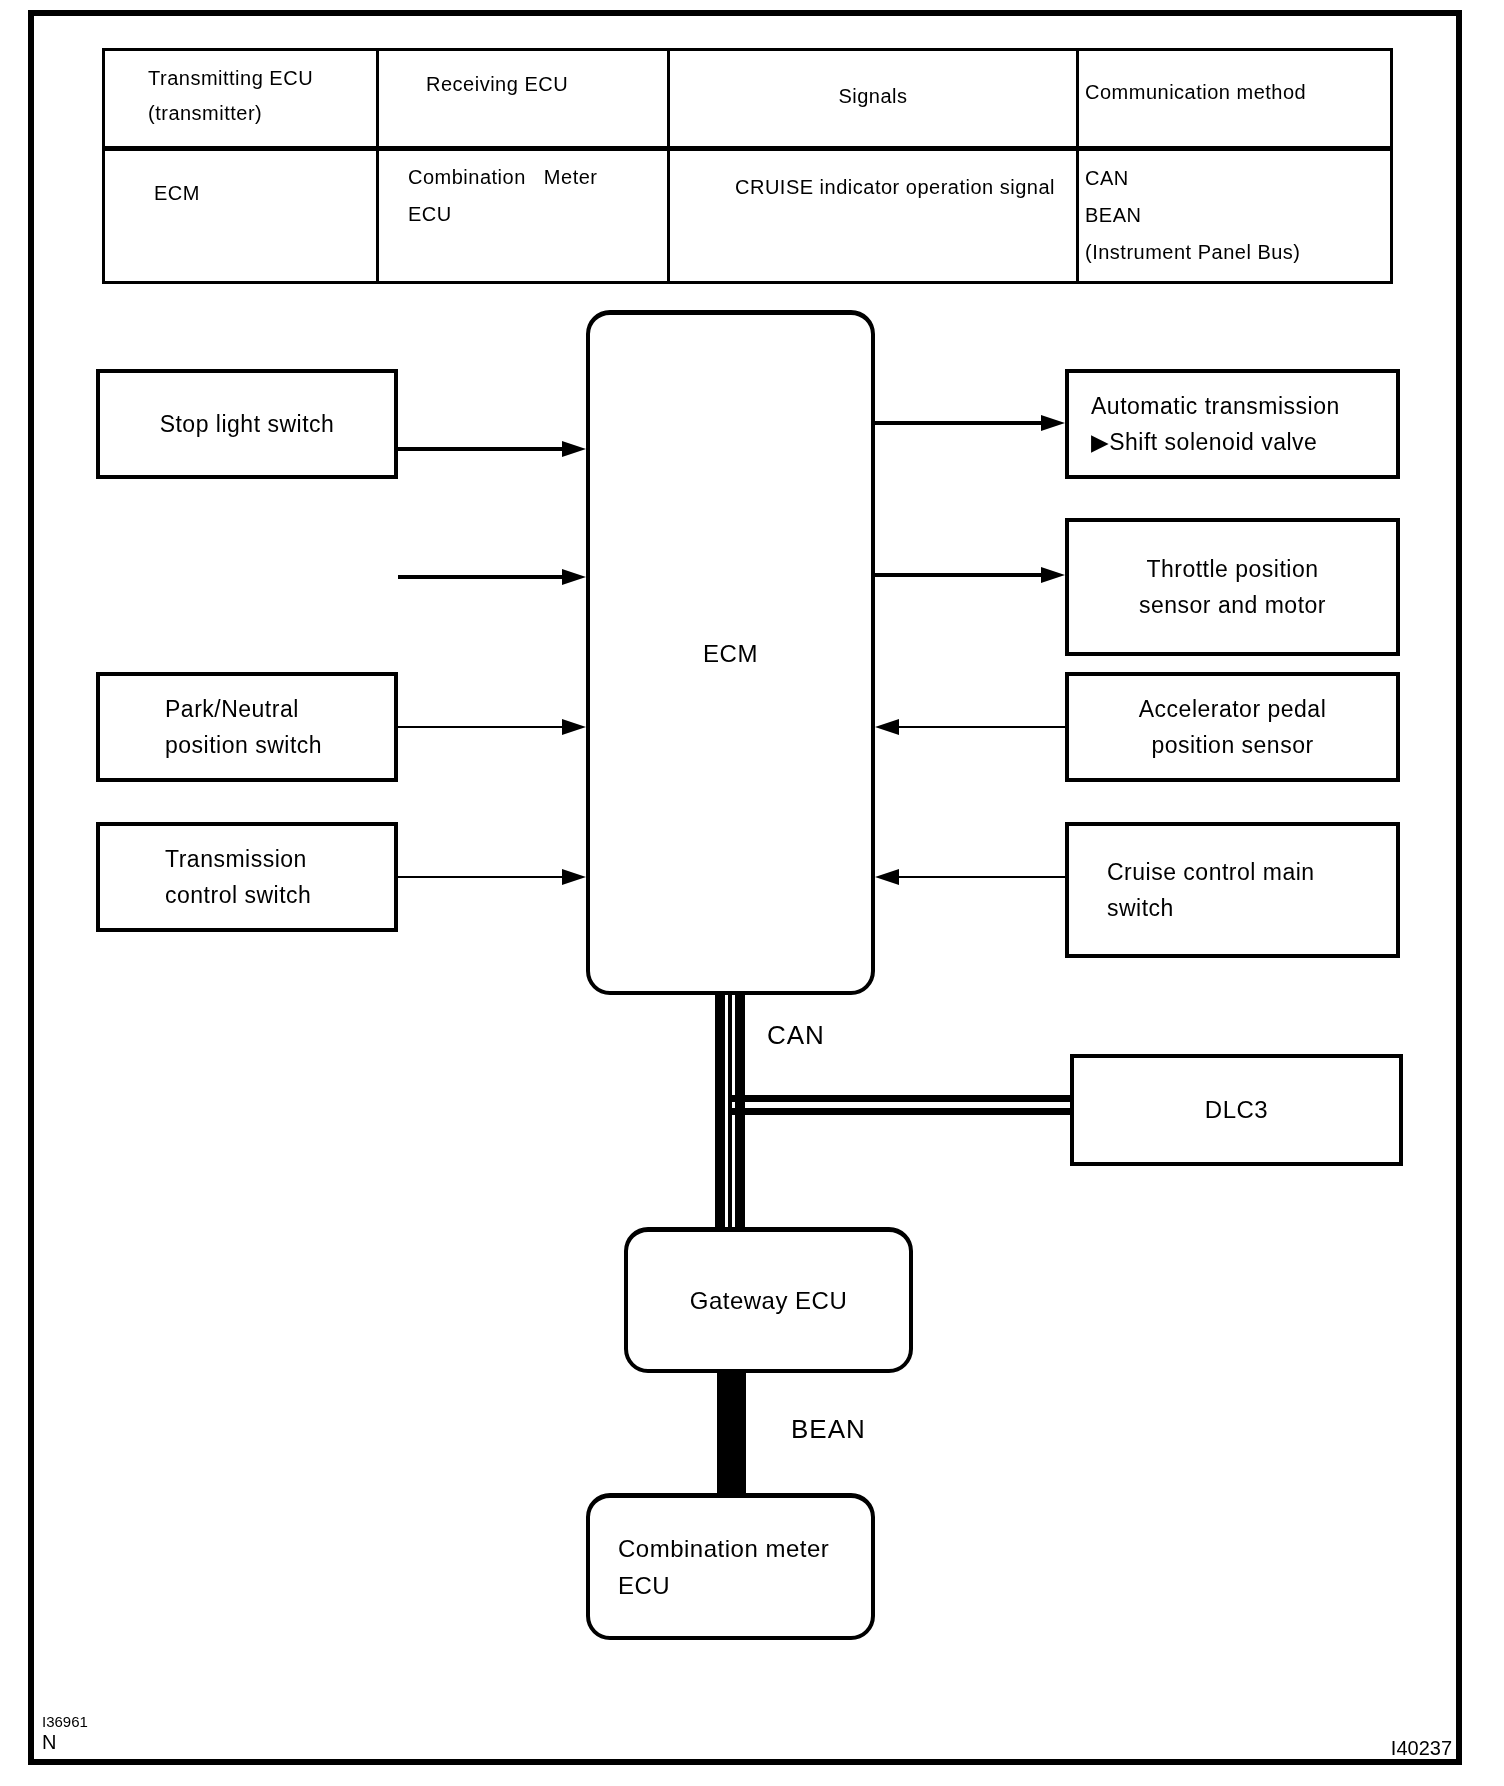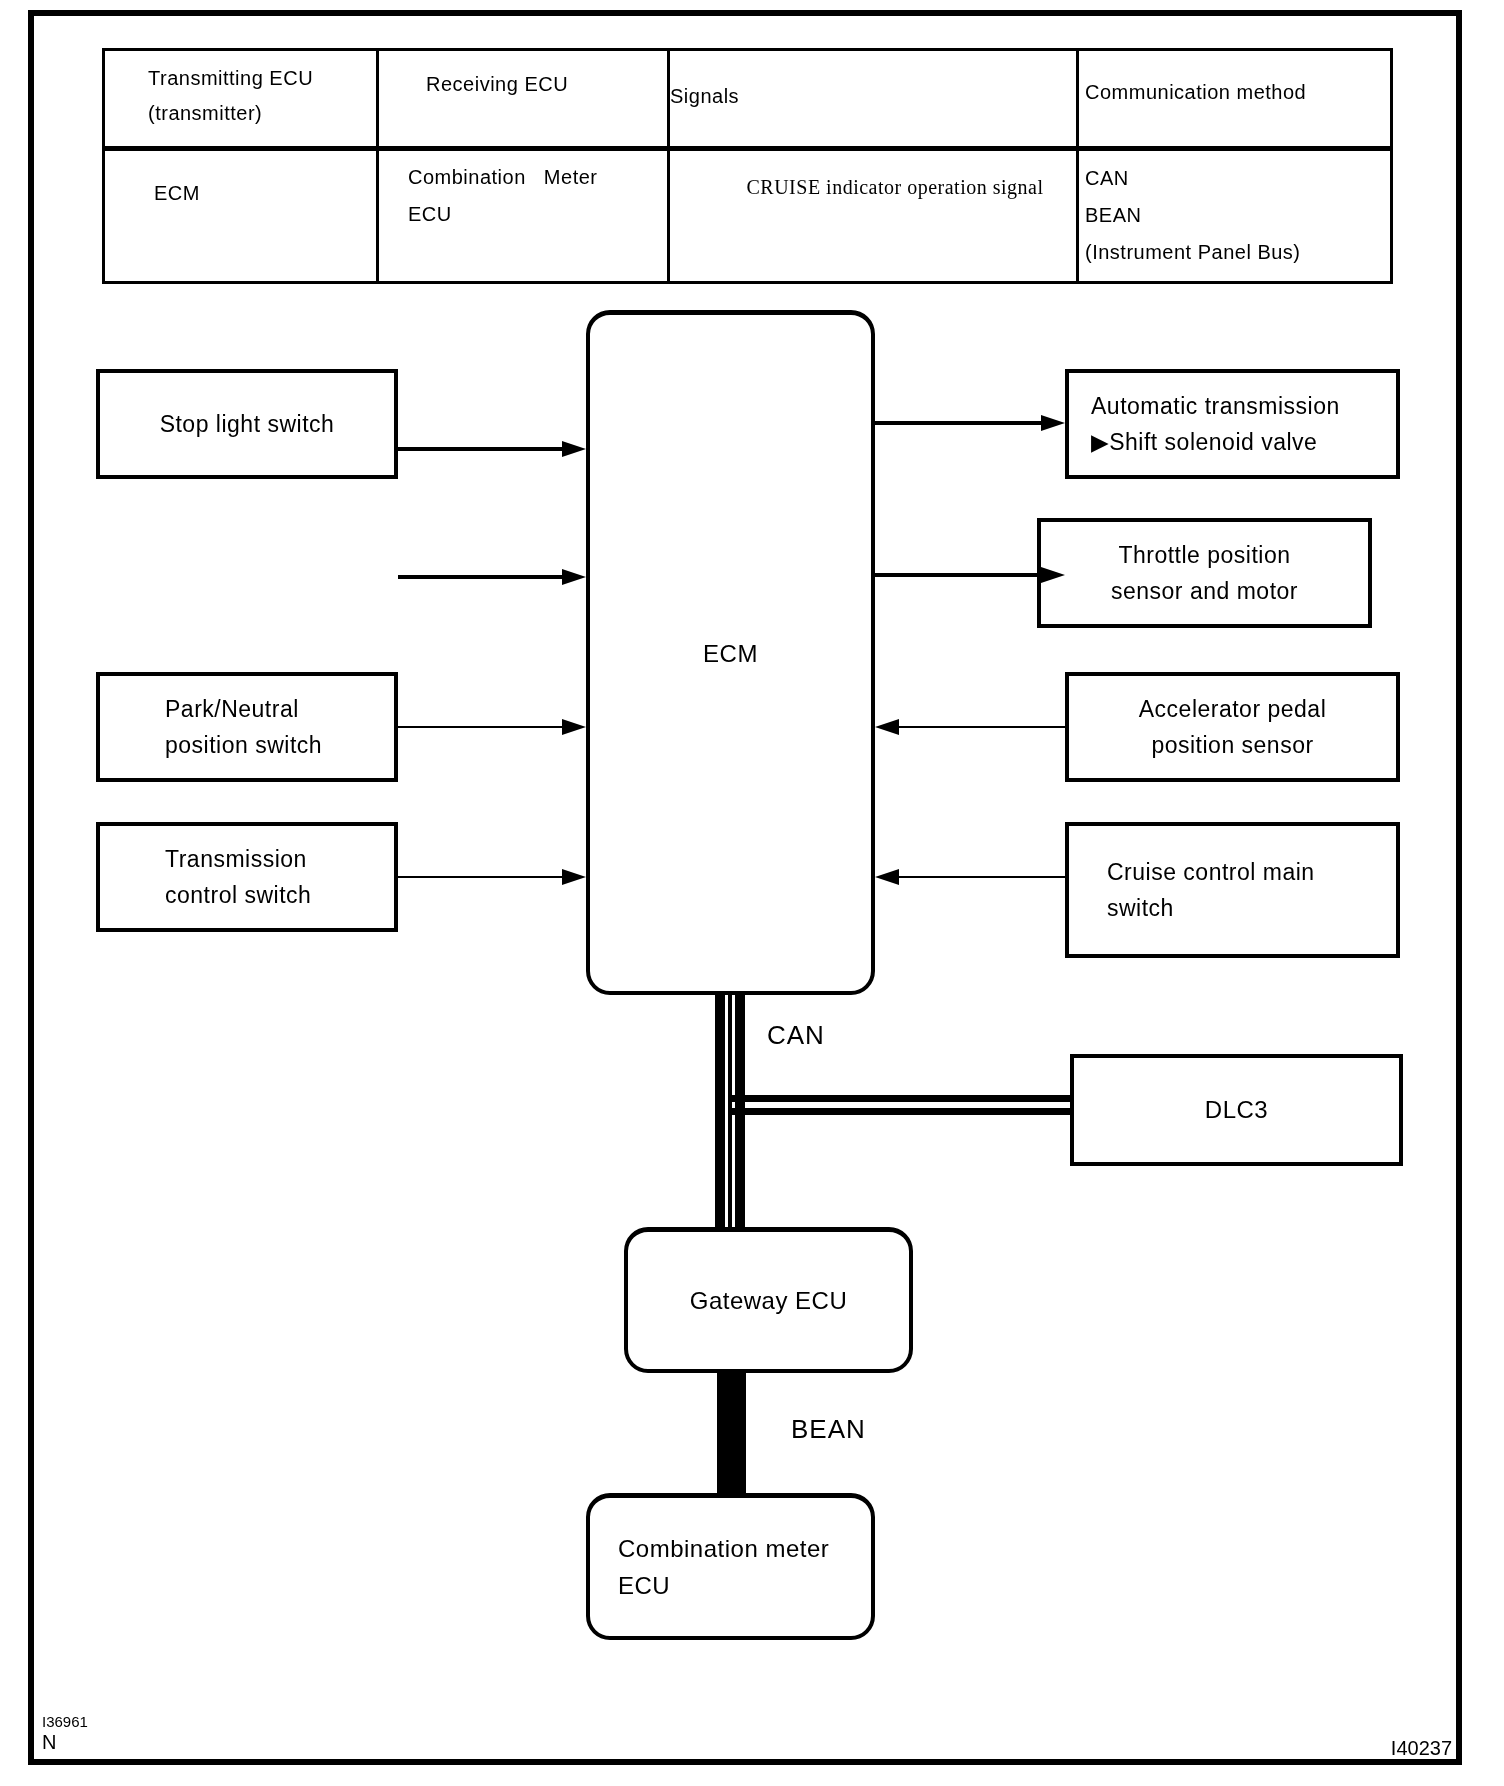--- a/index.html
+++ b/index.html
@@ -65,29 +65,29 @@
     <div class="vsep" style="left:271px;"></div>
     <div class="vsep" style="left:562px;"></div>
     <div class="vsep" style="left:971px;"></div>
     <div class="hsep" style="top:95px;"></div>
   </div>
   <div class="tcell" style="left:148px; top:61px;">
     <span class="box-line">Transmitting ECU</span>
     <span class="box-line">(transmitter)</span>
   </div>
   <div class="tcell" style="left:426px; top:67px;">Receiving ECU</div>
-  <div class="tcell" style="left:670px; top:79px; width:406px; text-align:left;">Signals</div>
+  <div class="tcell" style="left:670px; top:79px; width:406px; text-align:center;">Signals</div>
   <div class="tcell" style="left:1085px; top:75px;">Communication method</div>
 
   <div class="tcell" style="left:154px; top:176px;">ECM</div>
   <div class="tcell" style="left:408px; top:159px; line-height:37px;">
     <span class="box-line wide-words">Combination Meter</span>
     <span class="box-line">ECU</span>
   </div>
-  <div class="tcell" style="left:670px; top:170px; width:450px; text-align:center;font-family:Liberation Serif, serif;">CRUISE indicator operation signal</div>
+  <div class="tcell" style="left:670px; top:170px; width:450px; text-align:center;">CRUISE indicator operation signal</div>
   <div class="tcell" style="left:1085px; top:160px; line-height:37px;">
     <span class="box-line">CAN</span>
     <span class="box-line">BEAN</span>
     <span class="box-line">(Instrument Panel Bus)</span>
   </div>
 
   <div class="sq-box" style="left:96px; top:369px; width:302px; height:110px;">
     <span class="box-line">Stop light switch</span>
 
   </div>
@@ -101,21 +101,21 @@
   </div>
 
   <div class="rd-box" style="left:586px; top:310px; width:289px; height:685px;">
     <span class="box-line">ECM</span>
   </div>
 
   <div class="sq-box align-left" style="left:1065px; top:369px; width:335px; height:110px; padding-left:22px;">
     <span class="box-line">Automatic transmission</span>
     <span class="box-line">▶Shift solenoid valve</span>
   </div>
-  <div class="sq-box" style="left:1037px; top:518px; width:335px; height:110px;">
+  <div class="sq-box" style="left:1065px; top:518px; width:335px; height:138px;">
     <span class="box-line">Throttle position</span>
     <span class="box-line">sensor and motor</span>
   </div>
   <div class="sq-box" style="left:1065px; top:672px; width:335px; height:110px;">
     <span class="box-line">Accelerator pedal</span>
     <span class="box-line">position sensor</span>
   </div>
   <div class="sq-box align-left" style="left:1065px; top:822px; width:335px; height:136px; padding-left:38px;">
     <span class="box-line">Cruise control main</span>
     <span class="box-line">switch</span>

